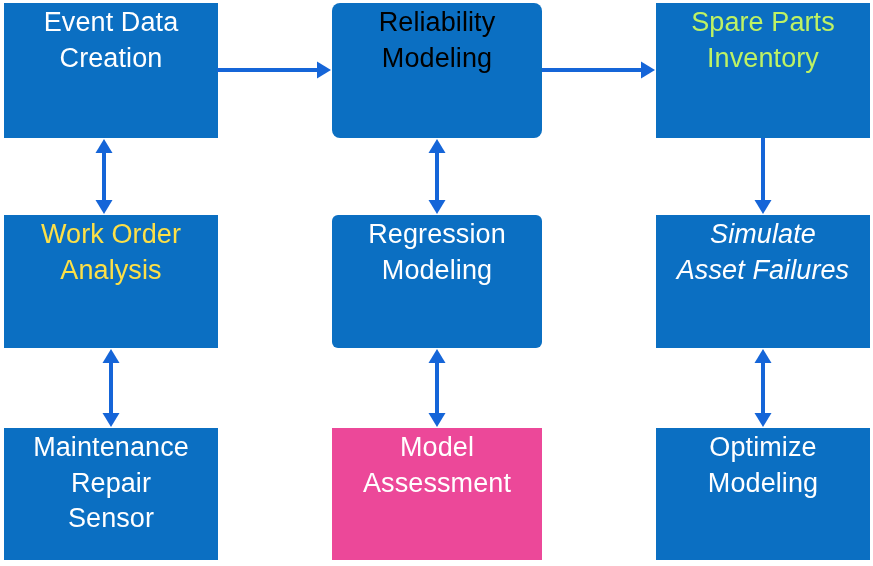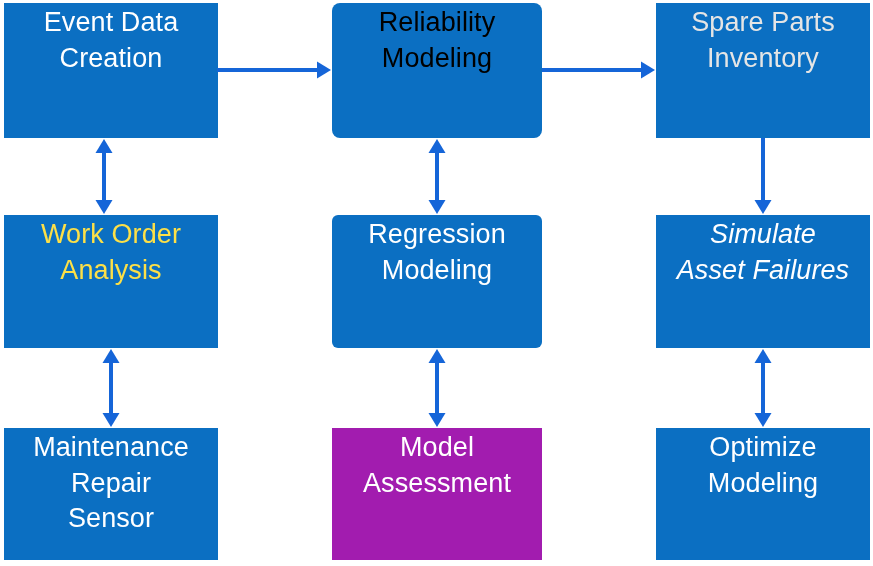--- a/index.html
+++ b/index.html
@@ -41,32 +41,32 @@
 </style>
 </head>
 <body>
 
 <div id="canvas" style="background: rgb(255, 255, 255);">
   <div id="nodes-layer">
       <div class="node" style="left: 4px; top: 3px; width: 214px; height: 135px; background: rgb(11, 111, 194); color: rgb(255, 255, 255);"><span>Event Data
 Creation</span></div>
       <div class="node" style="left: 332px; top: 3px; width: 210px; height: 135px; background: rgb(11, 111, 194); color: #000000; border-radius: 8px;"><span>Reliability
 Modeling</span></div>
-      <div class="node" style="left: 656px; top: 3px; width: 214px; height: 135px; background: rgb(11, 111, 194); color: #e5e5e5;"><span>Spare Parts
+      <div class="node" style="left: 656px; top: 3px; width: 214px; height: 135px; background: rgb(11, 111, 194); color: #bef264;"><span>Spare Parts
 Inventory</span></div>
       <div class="node" style="left: 4px; top: 215px; width: 214px; height: 133px; background: rgb(11, 111, 194); color: #fde047;"><span>Work Order
 Analysis</span></div>
       <div class="node" style="left: 332px; top: 215px; width: 210px; height: 133px; background: rgb(11, 111, 194); color: rgb(255, 255, 255); border-radius: 6px;"><span>Regression
 Modeling</span></div>
       <div class="node" style="left: 656px; top: 215px; width: 214px; height: 133px; background: rgb(11, 111, 194); color: rgb(255, 255, 255); font-style: italic;"><span>Simulate
 Asset Failures</span></div>
       <div class="node" style="left: 4px; top: 428px; width: 214px; height: 132px; background: rgb(11, 111, 194); color: rgb(255, 255, 255);"><span>Maintenance
 Repair
 Sensor</span></div>
-      <div class="node" style="left: 332px; top: 428px; width: 210px; height: 132px; background: #a21caf; color: rgb(255, 255, 255);"><span>Model
+      <div class="node" style="left: 332px; top: 428px; width: 210px; height: 132px; background: #ec4899; color: rgb(255, 255, 255);"><span>Model
 Assessment</span></div>
       <div class="node" style="left: 656px; top: 428px; width: 214px; height: 132px; background: rgb(11, 111, 194); color: rgb(255, 255, 255);"><span>Optimize
 Modeling</span></div>
     </div>
   <div id="connectors-layer">
       <svg class="connector clickable" width="141" height="28" viewBox="0 0 141 28" style="left: 204px; top: 56px;">
         <g fill="#1565d8" stroke="none">
           <rect x="13" y="12" width="101" height="4"></rect>
           <polygon points="127,14 113,5.5 113,22.5"></polygon>
         </g>

